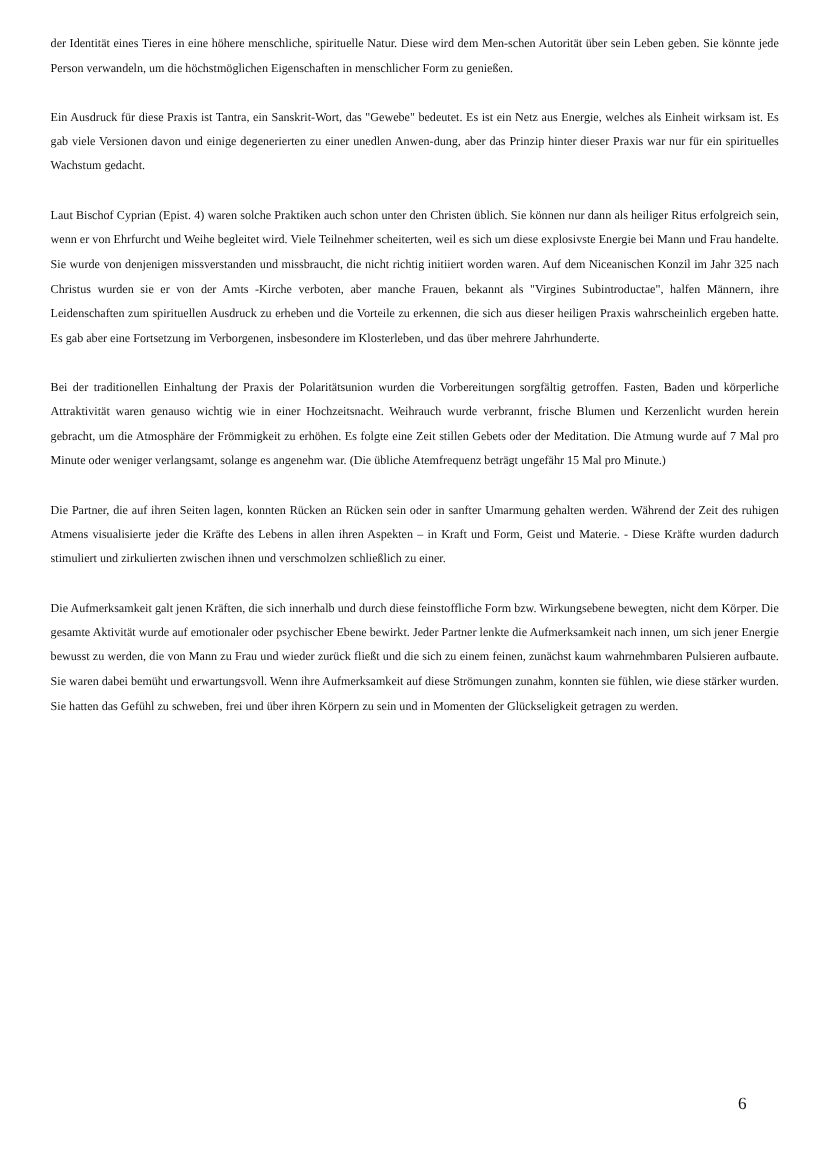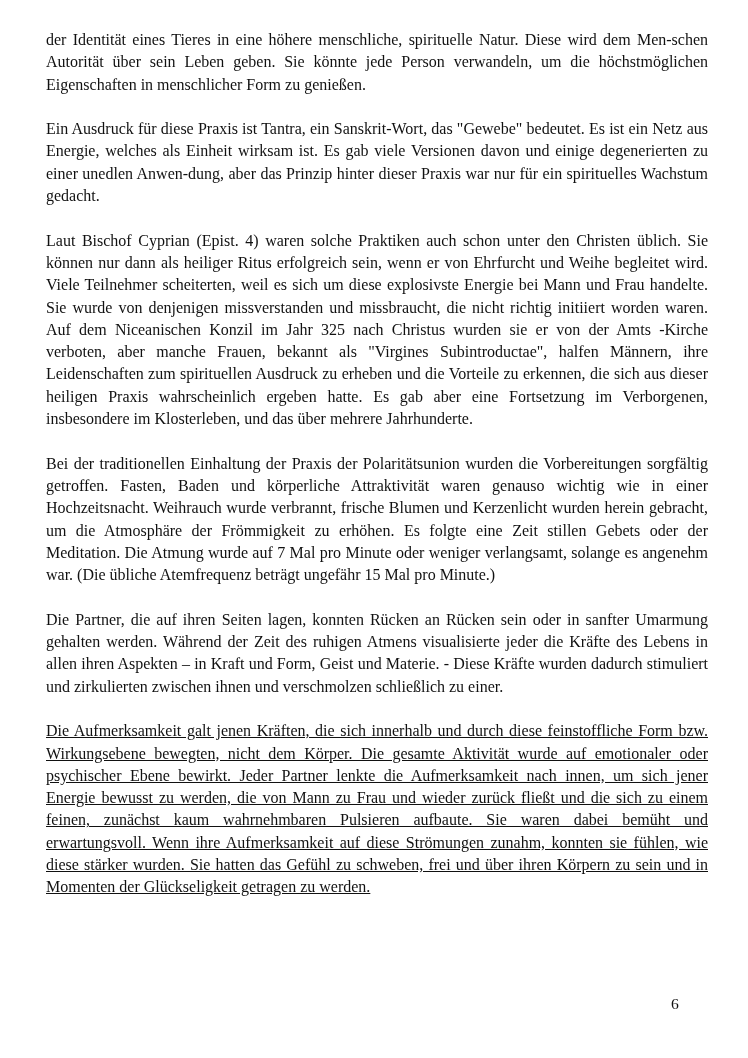--- a/index.html
+++ b/index.html
@@ -1,23 +1,23 @@
 <!DOCTYPE html>
 <html><head>
 <meta charset="utf-8">
 <style>
   html, body { margin: 0; padding: 0; background: #ffffff; }
   body { width: 748px; height: 1058px; position: relative; overflow: hidden; }
   .page {
     position: absolute; left: 46px; top: 29px; width: 662px;
     font-family: "Liberation Serif", "DejaVu Serif", serif;
-    font-size: 16px; line-height: 22.3px; color: #111111;
+    font-size: 11px; line-height: 22.3px; color: #111111;
   }
   .para { margin: 0 0 22.3px 0; text-align: justify; }
-  .para.last { margin-bottom: 13px; text-decoration: underline; }
+  .para.last { margin-bottom: 13px; }
   .pagenum {
     position: absolute; left: 671px; top: 995px;
     font-family: "Liberation Serif", "DejaVu Serif", serif;
     font-size: 15.6px; color: #111111;
   }
 </style>
 </head>
 <body>
 
 <div class="page">

